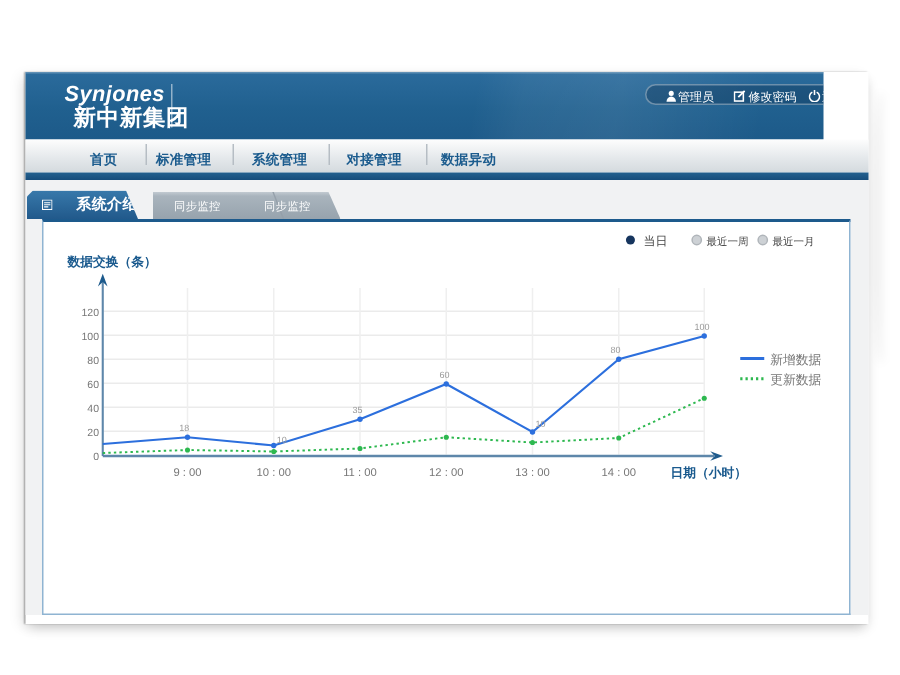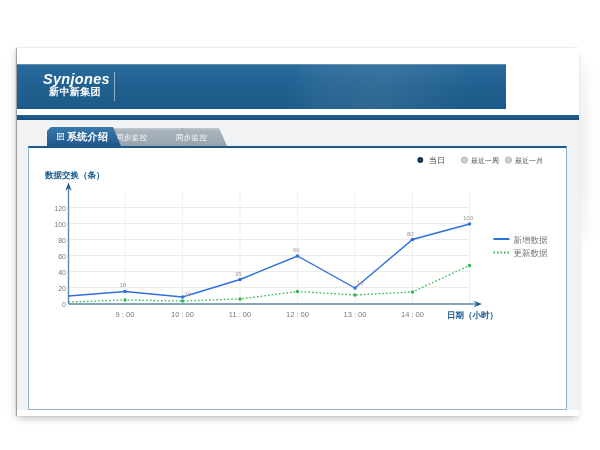--- a/index.html
+++ b/index.html
@@ -2,57 +2,85 @@
 <html><head>
 <meta charset="utf-8">
 <style>
 *{margin:0;padding:0;box-sizing:border-box}
 html,body{width:600px;height:450px;overflow:hidden}
 body{font-family:"Liberation Sans",sans-serif;background:#fff}
 .stage{position:relative;width:600px;height:450px}
 .backsheet{position:absolute;left:583px;top:62px;width:9px;height:180px;background:linear-gradient(90deg,rgba(0,0,0,.11),rgba(0,0,0,0) 75%);filter:blur(3px);border-radius:40%}
 .page{position:absolute;left:17px;top:48px;width:562px;height:368px;background:#fff;box-shadow:-1px 0 1px rgba(0,0,0,.30),-4px 2px 8px rgba(0,0,0,.07),0 4px 8px -2px rgba(0,0,0,.20)}
 
-.hd{position:absolute;left:0;top:16px;width:489px;height:45px;background:linear-gradient(180deg,#2b6b9c,#20608f 55%,#1d5a89);overflow:hidden}
+.hd{position:absolute;left:0;top:0;width:532px;height:45px;background:linear-gradient(180deg,#2b6b9c,#20608f 55%,#1d5a89);overflow:hidden}
 .hd:before{content:"";position:absolute;left:0;top:0;width:100%;height:100%;
  background:linear-gradient(100deg,rgba(255,255,255,0) 56%,rgba(255,255,255,.05) 62%,rgba(255,255,255,.08) 74%,rgba(255,255,255,.03) 85%,rgba(255,255,255,0) 92%)}
 .hd .topline{position:absolute;left:0;top:0;width:100%;height:1px;background:rgba(255,255,255,.25)}
 .logo1{position:absolute;left:26px;top:6.5px;color:#fff;font-size:14.5px;font-weight:bold;font-style:italic;letter-spacing:.3px}
-.logo2{position:absolute;left:32px;top:21px;color:#fff;font-size:10px;font-weight:bold;letter-spacing:.4px}
+.logo2{position:absolute;left:32px;top:21px;color:#fff;font-size:15px;font-weight:bold;letter-spacing:.4px}
 .hsep{position:absolute;left:97px;top:8px;width:1px;height:29px;background:rgba(255,255,255,.5)}
 .htitle{position:absolute;left:103px;top:17px;color:#fff;font-size:12px;font-weight:bold;letter-spacing:.2px}
 .pill{position:absolute;left:413px;top:8px;width:135px;height:14px;background:rgba(10,40,70,.30);border:1px solid rgba(255,255,255,.35);border-radius:8px;color:#fff;font-size:8px}
 .pill svg{position:absolute;top:3px}
 .pill b{position:absolute;top:2px;font-weight:normal;white-space:nowrap}
 
 .nav{position:absolute;left:0;top:45px;width:562px;height:22px;background:linear-gradient(180deg,#fdfdfd,#e3e7ea 60%,#d4dade)}
 .nav a{position:absolute;top:7px;color:#1c5c8e;font-size:9px;font-weight:bold;letter-spacing:.2px}
 .nav i{position:absolute;top:3px;width:1px;height:14px;background:#b6bdc4}
 .strip{position:absolute;left:0;top:67px;width:562px;height:5px;background:linear-gradient(180deg,#24618f,#174e7c)}
 
 .content{position:absolute;left:0;top:72px;width:562px;height:290px;background:#f1f2f3}
 .tab{position:absolute;color:#fff;font-weight:bold;text-align:center}
-.tab.act{z-index:2;left:30px;top:79px;width:74px;height:19px;font-size:10px;line-height:19px;text-align:left;letter-spacing:.3px;background:linear-gradient(180deg,#3879ab,#21598b);clip-path:polygon(0 100%,0 4px,4px 0,66px 0,74px 100%)}
+.tab.act{z-index:2;left:1px;top:79px;width:74px;height:19px;font-size:10px;line-height:19px;text-align:right;letter-spacing:.3px;background:linear-gradient(180deg,#3879ab,#21598b);clip-path:polygon(0 100%,0 4px,4px 0,66px 0,74px 100%)}
 .tabg{position:absolute;left:85px;top:80px;width:125px;height:18px;background:linear-gradient(180deg,#c2cad1,#a9b4bd 15%,#98a4ae 95%);clip-path:polygon(0 100%,0 0,117px 0,125px 100%);z-index:1}
 .tabg b{position:absolute;top:4.5px;font-size:7.5px;line-height:9px;color:#fff;font-weight:normal;letter-spacing:.3px}
 .tabg .dv{position:absolute;left:83px;top:0;width:1px;height:18px;background:#95a0aa;transform:skewX(21deg)}
 .panel{position:absolute;left:11px;top:98px;width:539px;height:264px;background:#fff;border:1px solid #8fb4d2;border-top:2px solid #1d5a8c}
 .note{position:absolute;left:48px;top:307px;font-size:8px;letter-spacing:.62px;color:#555;white-space:nowrap}
 .note b{color:#c23b3b;font-weight:bold}
 </style>
 </head>
 <body>
 <div class="stage">
 <div class="backsheet"></div>
 <div class="page">
   <div class="hd">
     <div class="topline"></div>
     <div class="logo1">S<i style="font-style:italic">y</i>njones</div>
     <div class="logo2">新中新集团</div>
     <div class="hsep"></div>
+    <div class="pill">
+      <svg style="left:13px" width="7" height="8" viewBox="0 0 10 11">
+            <circle cx="5" cy="3" r="2.4" fill="#fff"></circle>
+            <path d="M0.5 11 a4.5 5 0 0 1 9 0z" fill="#fff"></path>
+          </svg>
+          <b style="left:21px">管理员</b>
+      <svg style="left:58px" width="8" height="8" viewBox="0 0 10 10">
+            <rect x="0.8" y="1.8" width="7.4" height="7.4" fill="none" stroke="#fff" stroke-width="1.3"></rect>
+            <path d="M4 6 L9.3 0.7" stroke="#fff" stroke-width="1.5"></path>
+          </svg>
+          <b style="left:68px">修改密码</b>
+      <svg style="left:108px" width="8" height="8" viewBox="0 0 10 10">
+            <path d="M3.2 1.8 a4.2 4.2 0 1 0 3.6 0" fill="none" stroke="#fff" stroke-width="1.3"></path>
+            <path d="M5 0 L5 4.2" stroke="#fff" stroke-width="1.3"></path>
+          </svg>
+          <b style="left:117px">退出</b>
+    </div>
+  </div>
+  <div class="nav">
+    <a style="left:43px">首页</a>
+        <i style="left:80px"></i>
+    <a style="left:87px">标准管理</a>
+        <i style="left:138px"></i>
+    <a style="left:151px">系统管理</a>
+        <i style="left:202px"></i>
+    <a style="left:214px">对接管理</a>
+        <i style="left:267px"></i>
+    <a style="left:277px">数据异动</a>
   </div>
   <div class="strip"></div>
   <div class="content"></div>
   <div class="tab act"><svg style="position:absolute;left:10px;top:6px" width="7" height="7" viewBox="0 0 10 10">
           <rect x="0.5" y="0.5" width="9" height="9" fill="none" stroke="#fff"></rect>
           <path d="M2 3h6M2 5h6M2 7h4" stroke="#fff" stroke-width="1"></path>
         </svg><span style="margin-left:20px">系统介绍</span></div>
   <div class="tabg">
         <b style="left:14px">同步监控</b>
         <span class="dv"></span>

